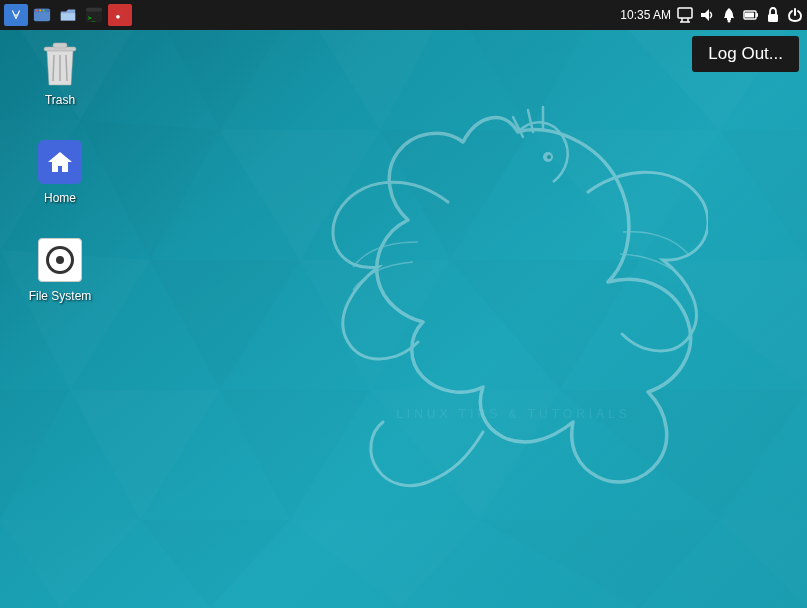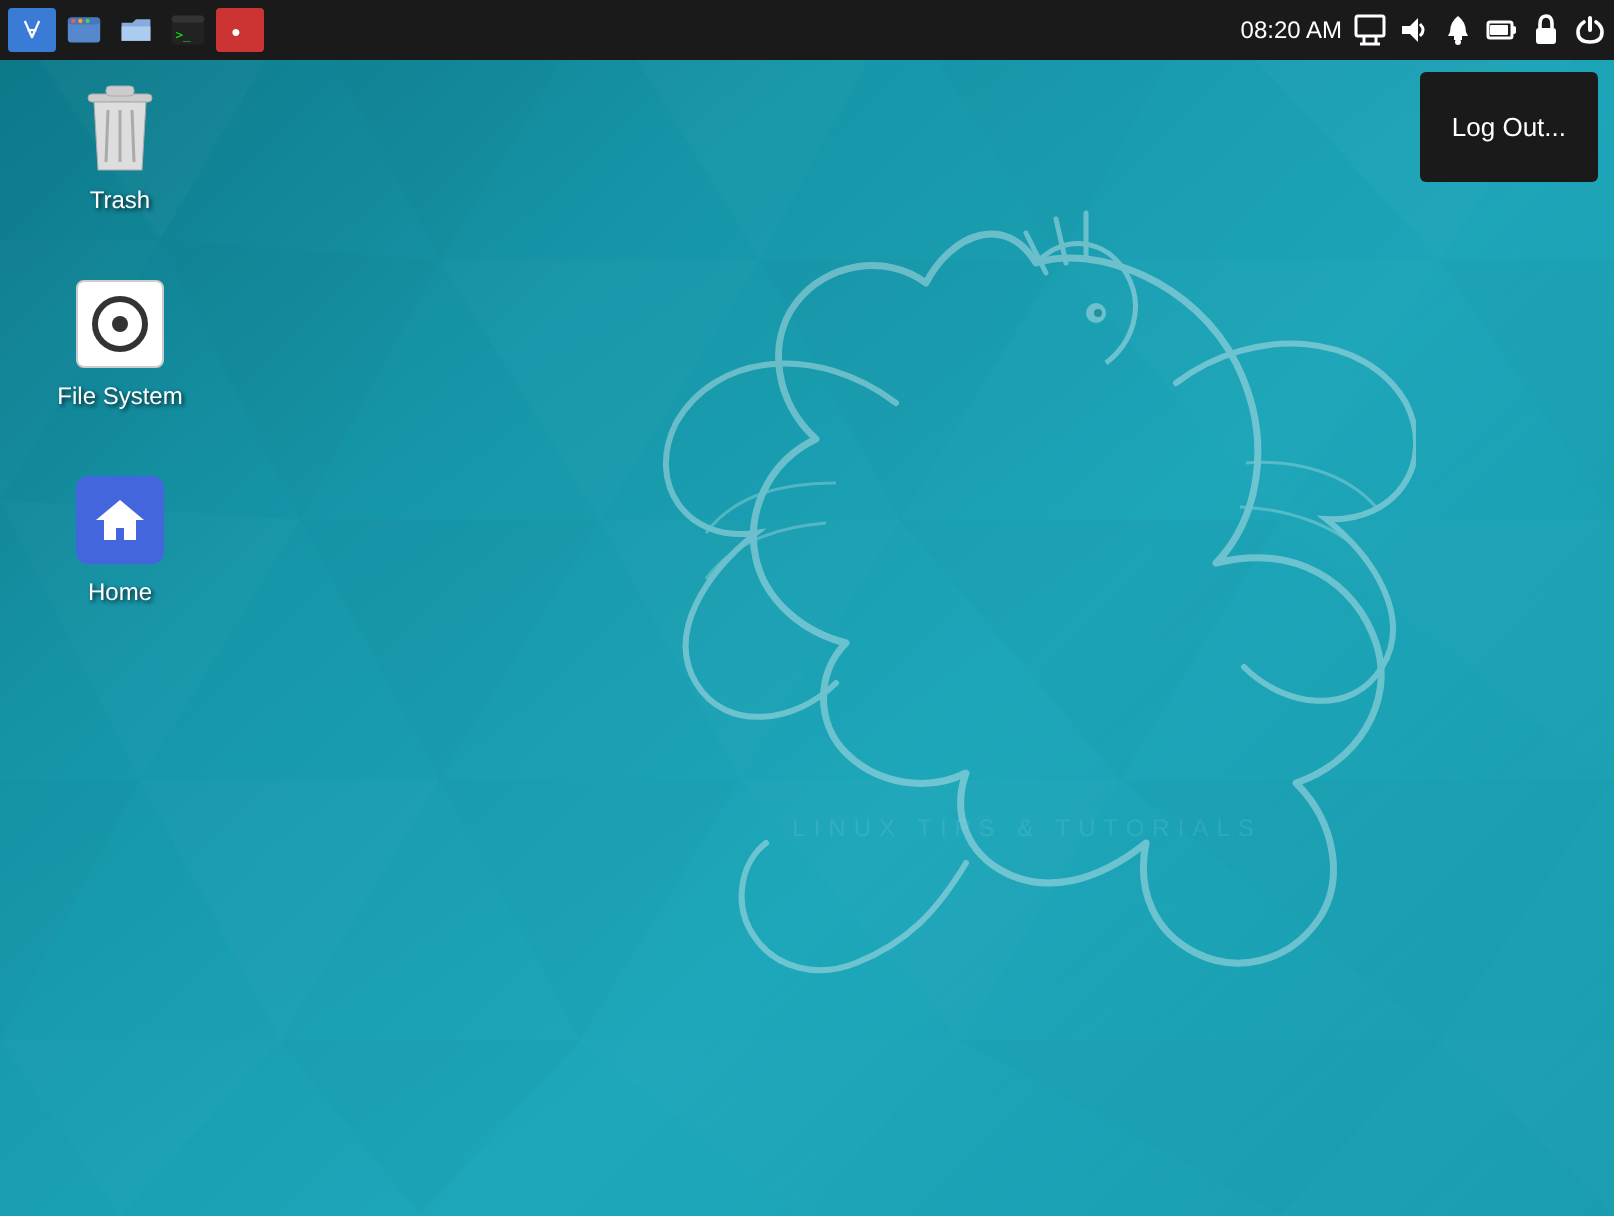--- a/index.html
+++ b/index.html
@@ -146,22 +146,22 @@
     }
 
     
     .logout-btn {
       position: absolute;
       top: 36px;
       right: 8px;
       background: #1a1a1a;
       color: white;
       border: none;
-      padding: 20px 16px;
-      font-size: 13px;
+      padding: 8px 16px;
+      font-size: 17px;
       cursor: pointer;
       border-radius: 3px;
       z-index: 200;
     }
 
     
     .kali-watermark {
       position: absolute;
       top: 50%;
       left: 50%;
@@ -278,21 +278,21 @@
         </svg>
       </div>
       <div class="taskbar-btn" style="background:#cc3333;">
         <svg width="18" height="18" viewBox="0 0 20 20">
           <rect x="2" y="2" width="16" height="16" rx="2" fill="#cc3333"></rect>
           <text x="5" y="14" font-size="9" fill="white" font-family="sans-serif">●</text>
         </svg>
       </div>
     </div>
     <div class="taskbar-center">
-      <span class="time-label">08:20 AM</span>
+      <span class="time-label">10:35 AM</span>
 
       <svg width="16" height="16" viewBox="0 0 16 16" style="cursor:pointer;">
         <rect x="1" y="1" width="14" height="10" rx="1" fill="none" stroke="white" stroke-width="1.5"></rect>
         <line x1="5" y1="11" x2="5" y2="15" stroke="white" stroke-width="1.5"></line>
         <line x1="11" y1="11" x2="11" y2="15" stroke="white" stroke-width="1.5"></line>
         <line x1="3" y1="15" x2="13" y2="15" stroke="white" stroke-width="1.5"></line>
       </svg>
       <svg width="16" height="16" viewBox="0 0 16 16" style="cursor:pointer;">
         <polygon points="2,6 6,6 10,2 10,14 6,10 2,10" fill="white"></polygon>
         <path d="M11,5 Q14,8 11,11" fill="none" stroke="white" stroke-width="1.5"></path>
@@ -328,42 +328,42 @@
           <rect x="14" y="2" width="14" height="5" rx="2" fill="#cccccc" stroke="#aaaaaa" stroke-width="0.5"></rect>
 
           <path d="M8,10 L10,44 L32,44 L34,10 Z" fill="#dddddd" stroke="#aaaaaa" stroke-width="0.5"></path>
 
           <line x1="15" y1="14" x2="14" y2="40" stroke="#aaaaaa" stroke-width="1.5"></line>
           <line x1="21" y1="14" x2="21" y2="40" stroke="#aaaaaa" stroke-width="1.5"></line>
           <line x1="27" y1="14" x2="28" y2="40" stroke="#aaaaaa" stroke-width="1.5"></line>
         </svg>
       </div>
       <span class="icon-label">Trash</span>
+    </div>
+
+    <div class="desktop-icon">
+      <div class="icon-img">
+        <div class="home-icon-box">
+          <svg width="28" height="28" viewBox="0 0 28 28">
+            <polygon points="14,4 26,14 22,14 22,24 16,24 16,18 12,18 12,24 6,24 6,14 2,14" fill="white"></polygon>
+          </svg>
+        </div>
+      </div>
+      <span class="icon-label">Home</span>
     </div>
 
     <div class="desktop-icon">
       <div class="icon-img">
         <div class="filesystem-icon">
           <div class="disk-inner">
             <div class="disk-center"></div>
           </div>
         </div>
       </div>
       <span class="icon-label">File System</span>
-    </div>
-
-    <div class="desktop-icon">
-      <div class="icon-img">
-        <div class="home-icon-box">
-          <svg width="28" height="28" viewBox="0 0 28 28">
-            <polygon points="14,4 26,14 22,14 22,24 16,24 16,18 12,18 12,24 6,24 6,14 2,14" fill="white"></polygon>
-          </svg>
-        </div>
-      </div>
-      <span class="icon-label">Home</span>
     </div>
 
   </div>
 
   <div class="kali-watermark">
     <svg width="380" height="400" viewBox="0 0 380 400" xmlns="http://www.w3.org/2000/svg">
 
       <path d="M190,30 
                C220,20 270,40 290,80 
                C310,120 300,160 280,180

